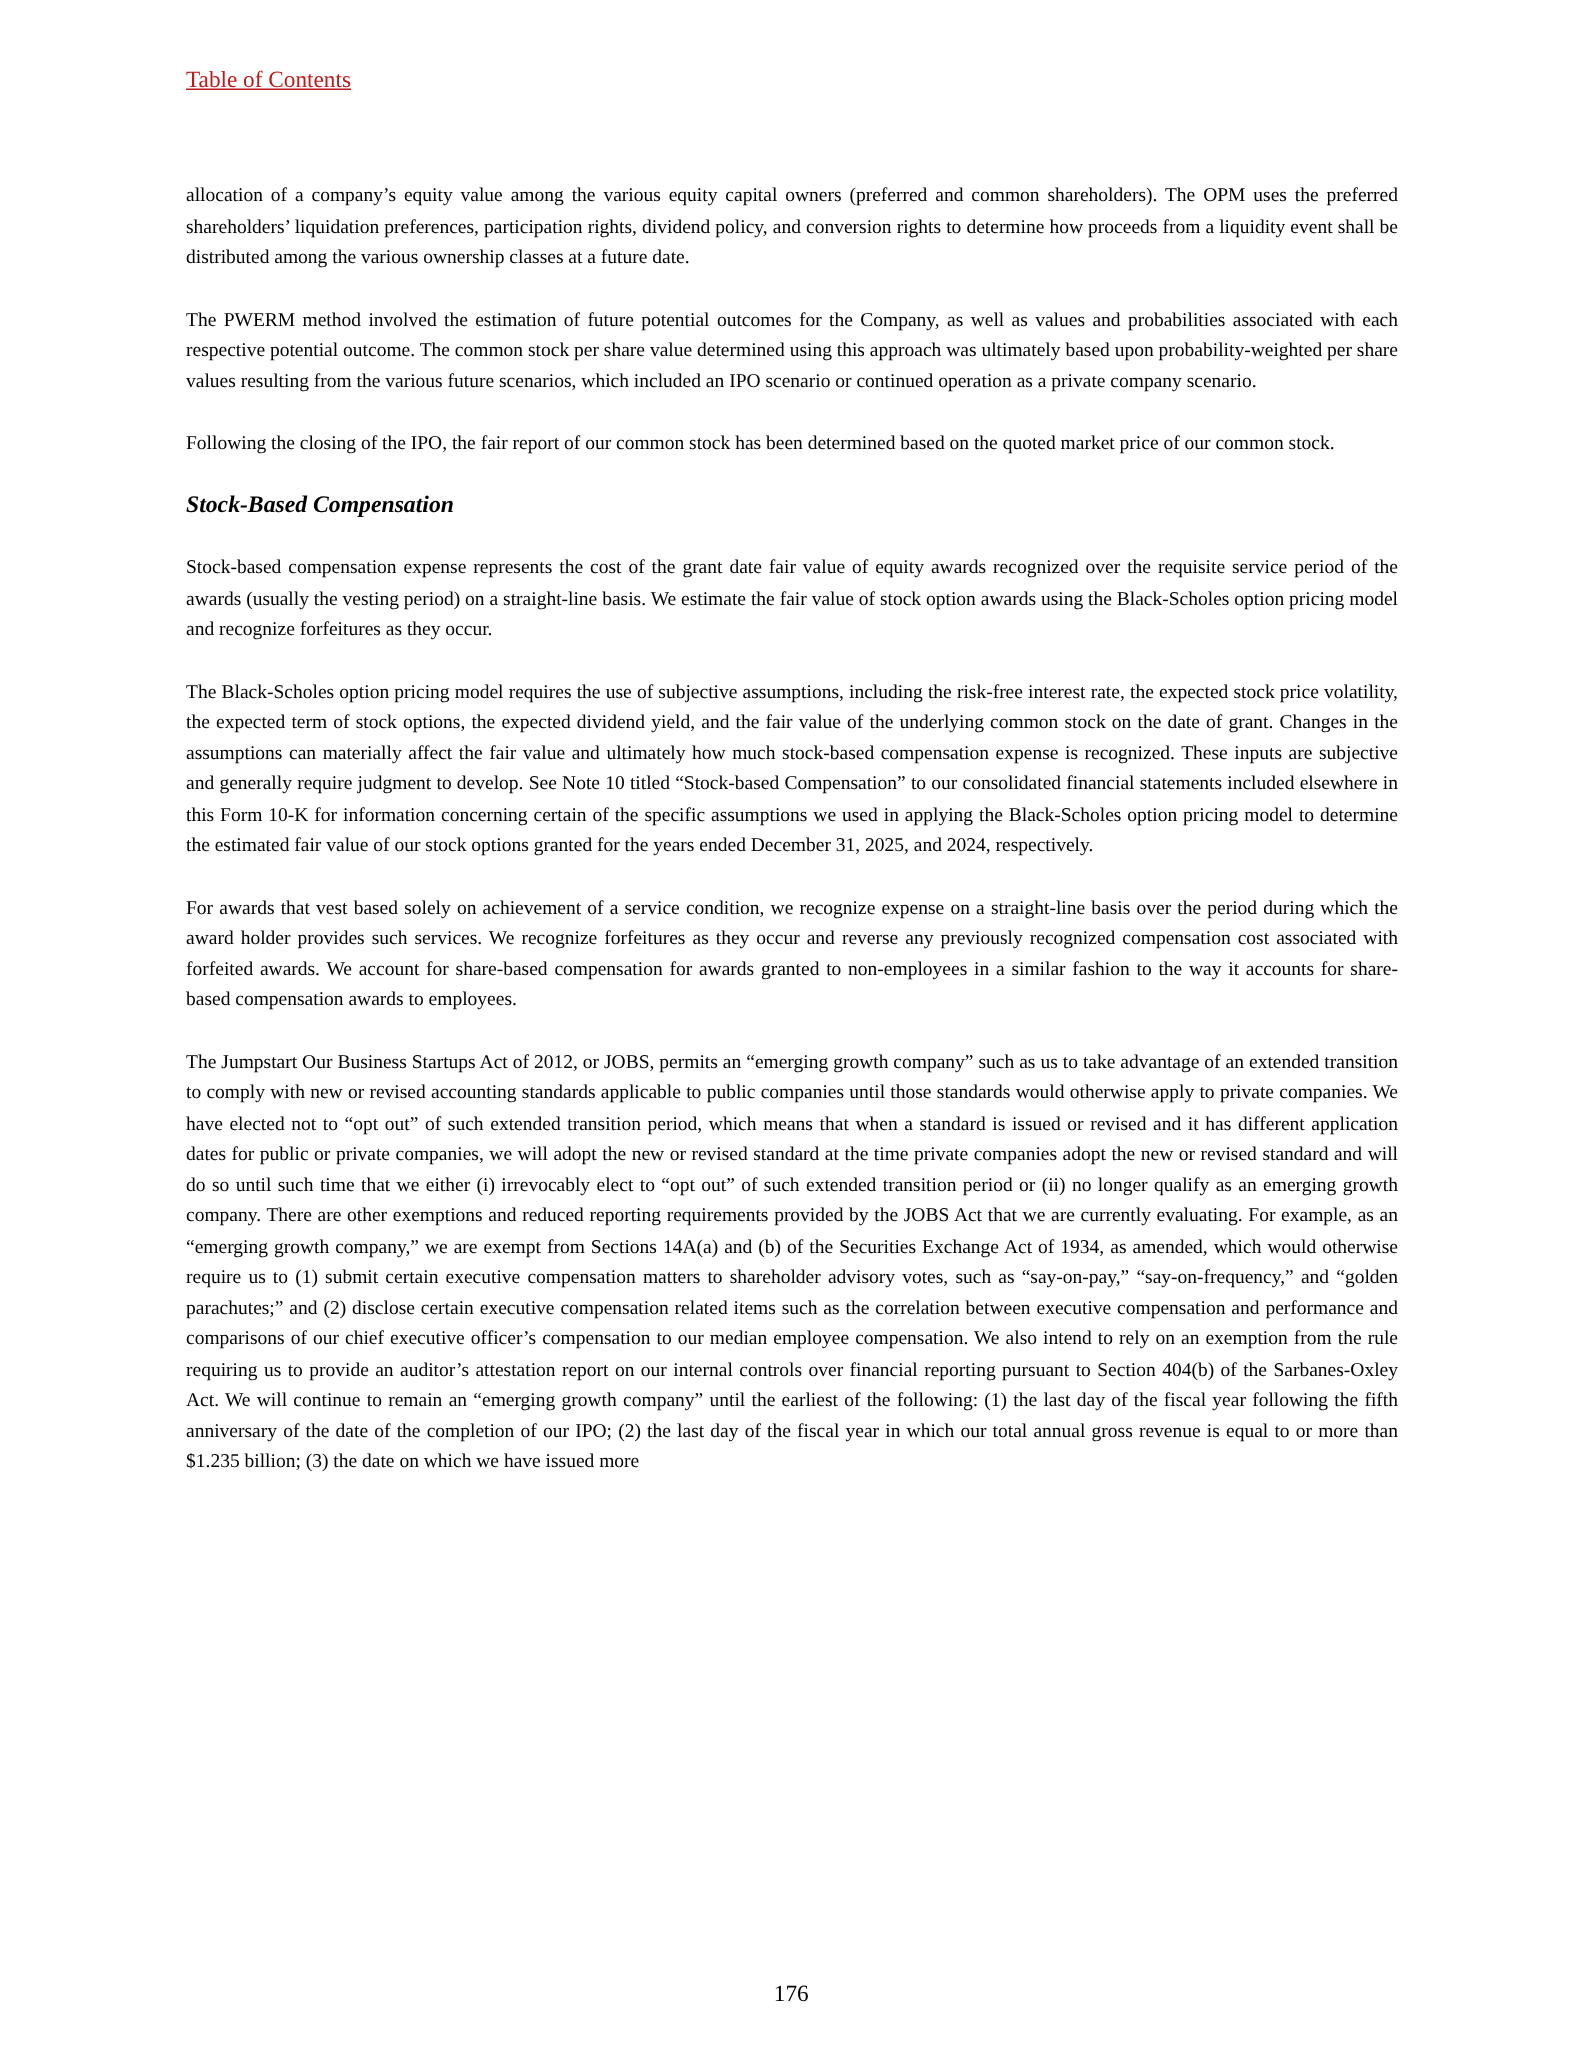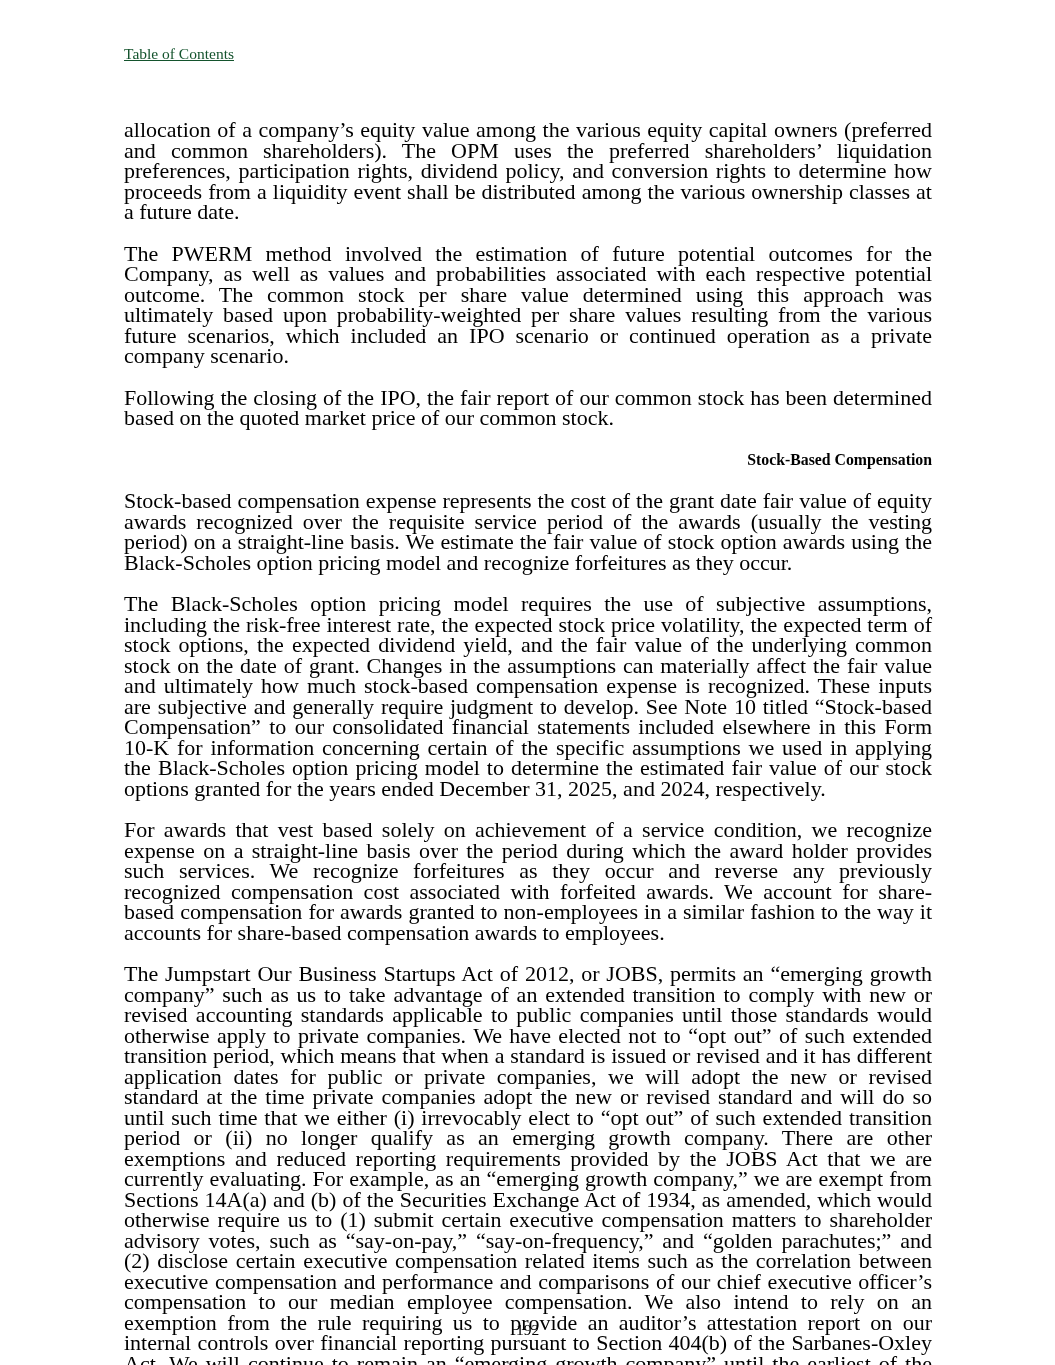--- a/index.html
+++ b/index.html
@@ -19,39 +19,39 @@
   .content {
     position: absolute;
     left: 124px;
     top: 44px;
     width: 808px;
   }
   .toc-link {
     display: inline-block;
     font-size: 15.5px;
     line-height: 19px;
-    color: #14532d;
+    color: #b91c1c;
     text-decoration: underline;
     cursor: pointer;
     margin-bottom: 57px;
   }
   .doc-body p.para {
-    font-size: 22px;
+    font-size: 13px;
     line-height: 20.5px;
     text-align: justify;
     margin: 0 0 21px 0;
   }
   .doc-body h3 {
     font-size: 15.8px;
     line-height: 20.5px;
     margin: 0 0 21px 0;
     font-weight: bold;
   }
   .doc-body h3.h-bi {
-    text-align: right;
+    font-style: italic;
   }
   .page-number {
     position: absolute;
     left: 0;
     right: 0;
     bottom: 26px;
     text-align: center;
     font-size: 15.5px;
     line-height: 19px;
   }
@@ -66,14 +66,14 @@
         <p class="para">allocation of a company’s equity value among the various equity capital owners (preferred and common shareholders). The OPM uses the preferred shareholders’ liquidation preferences, participation rights, dividend policy, and conversion rights to determine how proceeds from a liquidity event shall be distributed among the various ownership classes at a future date.</p>
         <p class="para">The PWERM method involved the estimation of future potential outcomes for the Company, as well as values and probabilities associated with each respective potential outcome. The common stock per share value determined using this approach was ultimately based upon probability-weighted per share values resulting from the various future scenarios, which included an IPO scenario or continued operation as a private company scenario.</p>
         <p class="para">Following the closing of the IPO, the fair report of our common stock has been determined based on the quoted market price of our common stock.</p>
         <h3 class="h-bi">Stock-Based Compensation</h3>
         <p class="para">Stock-based compensation expense represents the cost of the grant date fair value of equity awards recognized over the requisite service period of the awards (usually the vesting period) on a straight-line basis. We estimate the fair value of stock option awards using the Black-Scholes option pricing model and recognize forfeitures as they occur.</p>
         <p class="para">The Black-Scholes option pricing model requires the use of subjective assumptions, including the risk-free interest rate, the expected stock price volatility, the expected term of stock options, the expected dividend yield, and the fair value of the underlying common stock on the date of grant. Changes in the assumptions can materially affect the fair value and ultimately how much stock-based compensation expense is recognized. These inputs are subjective and generally require judgment to develop. See Note 10 titled “Stock-based Compensation” to our consolidated financial statements included elsewhere in this Form 10-K for information concerning certain of the specific assumptions we used in applying the Black-Scholes option pricing model to determine the estimated fair value of our stock options granted for the years ended December 31, 2025, and 2024, respectively.</p>
         <p class="para">For awards that vest based solely on achievement of a service condition, we recognize expense on a straight-line basis over the period during which the award holder provides such services. We recognize forfeitures as they occur and reverse any previously recognized compensation cost associated with forfeited awards. We account for share-based compensation for awards granted to non-employees in a similar fashion to the way it accounts for share-based compensation awards to employees.</p>
         <p class="para">The Jumpstart Our Business Startups Act of 2012, or JOBS, permits an “emerging growth company” such as us to take advantage of an extended transition to comply with new or revised accounting standards applicable to public companies until those standards would otherwise apply to private companies. We have elected not to “opt out” of such extended transition period, which means that when a standard is issued or revised and it has different application dates for public or private companies, we will adopt the new or revised standard at the time private companies adopt the new or revised standard and will do so until such time that we either (i) irrevocably elect to “opt out” of such extended transition period or (ii) no longer qualify as an emerging growth company. There are other exemptions and reduced reporting requirements provided by the JOBS Act that we are currently evaluating. For example, as an “emerging growth company,” we are exempt from Sections 14A(a) and (b) of the Securities Exchange Act of 1934, as amended, which would otherwise require us to (1) submit certain executive compensation matters to shareholder advisory votes, such as “say-on-pay,” “say-on-frequency,” and “golden parachutes;” and (2) disclose certain executive compensation related items such as the correlation between executive compensation and performance and comparisons of our chief executive officer’s compensation to our median employee compensation. We also intend to rely on an exemption from the rule requiring us to provide an auditor’s attestation report on our internal controls over financial reporting pursuant to Section 404(b) of the Sarbanes-Oxley Act. We will continue to remain an “emerging growth company” until the earliest of the following: (1) the last day of the fiscal year following the fifth anniversary of the date of the completion of our IPO; (2) the last day of the fiscal year in which our total annual gross revenue is equal to or more than $1.235 billion; (3) the date on which we have issued more</p>
       </div>
   </div>
-  <div class="page-number">192</div>
+  <div class="page-number">176</div>
 </div>
 
 </body></html>

